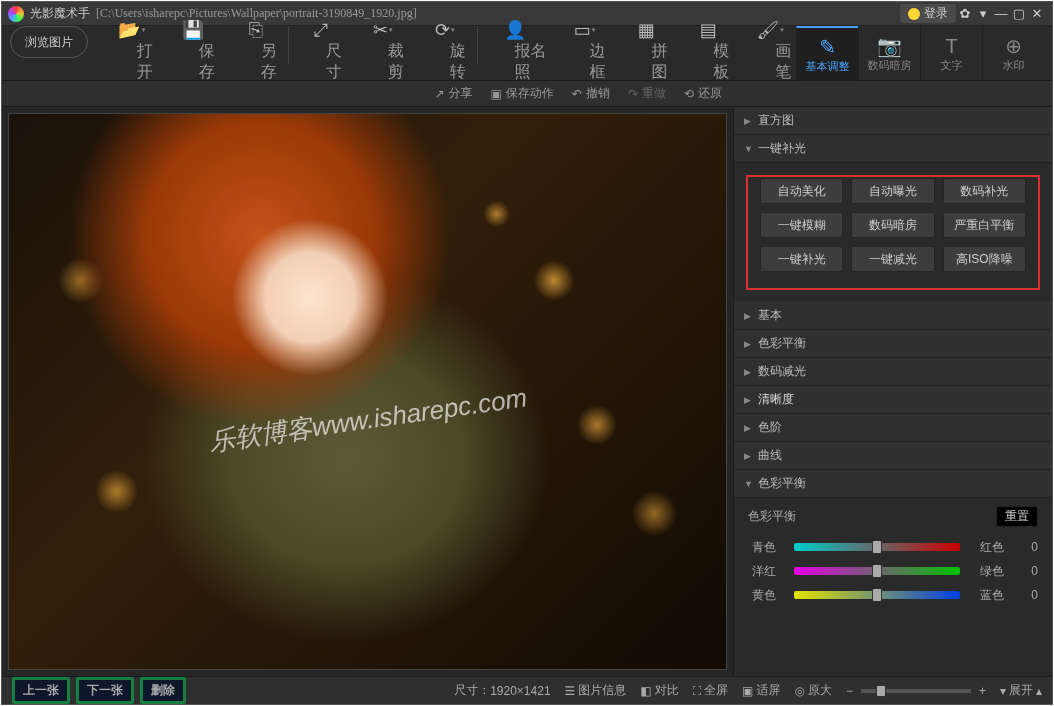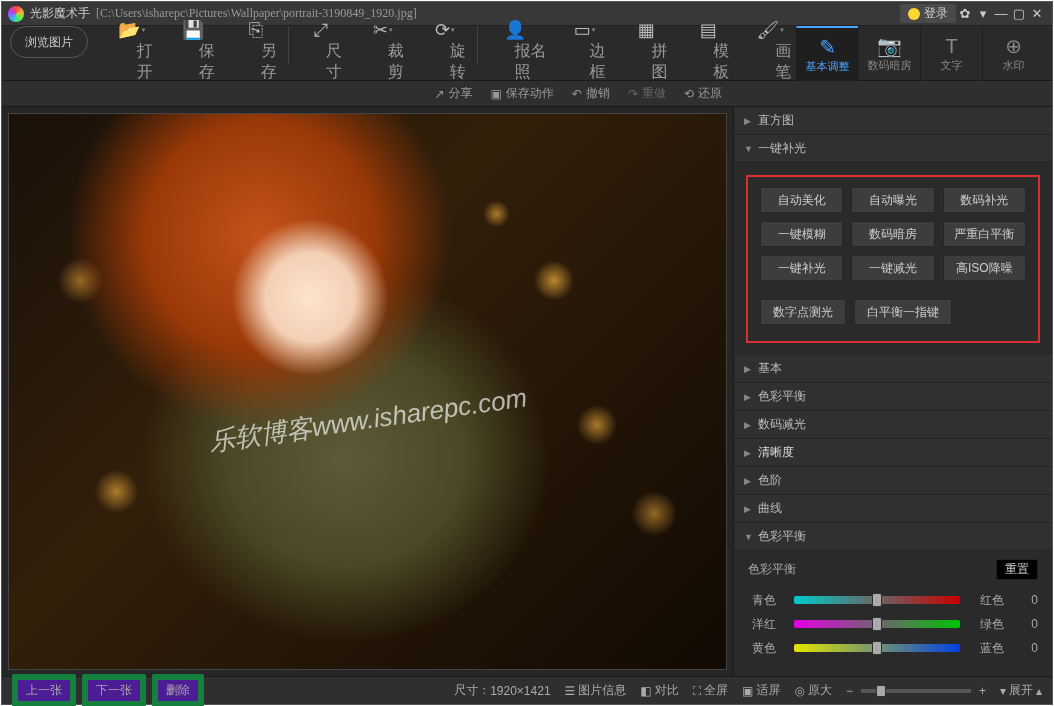--- a/index.html
+++ b/index.html
@@ -59,41 +59,41 @@
     }
     .watermark { position: absolute; top: 55%; left: 50%; transform: translate(-50%,-50%) rotate(-8deg); color: rgba(255,255,255,.65); font-size: 26px; font-style: italic; white-space:nowrap; }
     
     
     .right-panel { width: 319px; background: #2a2a2a; border-left: 1px solid #1a1a1a; overflow: hidden; display: flex; flex-direction: column; }
     .accordion { flex: 1; overflow: auto; }
     .acc-head { height: 28px; display: flex; align-items: center; padding: 0 10px; background: #303030; border-bottom: 1px solid #222; color: #bbb; cursor:pointer; }
     .acc-arrow { width: 10px; font-size: 9px; color: #888; margin-right: 4px; }
     .acc-body { padding: 12px; }
     
-    .oneclick-box { border: 2px solid #d83030; padding: 10px 12px 16px; }
+    .oneclick-box { border: 2px solid #d83030; padding: 1px 12px 16px; }
     .btn-grid { display: grid; grid-template-columns: repeat(3, 1fr); gap: 8px; }
     .preset-btn { height: 26px; background: #3d3d3d; border: 1px solid #252525; color: #ccc; display: flex; align-items: center; justify-content: center; border-radius: 2px; font-size: 12px; cursor:pointer; }
     .btn-grid2 { display: flex; gap: 8px; margin-top: 18px; }
     .btn-grid2 .preset-btn { flex: 0 0 auto; padding: 0 12px; }
     
     .color-balance { padding: 8px 14px 6px; font-size:12px; }
     .cb-head { display:flex; align-items:center; margin-bottom:8px;}
     .cb-head .reset { margin-left:auto; background:#000000; border:1px solid #222; padding:1px 8px; color:#ccc; border-radius:2px; cursor:pointer;}
     .cb-row { display: flex; align-items: center; height: 24px; gap:18px;}
     .cb-row .l { width: 28px; text-align: right; }
     .cb-row .r { width: 28px; text-align: center; }
     .cb-row .v { width: 14px; text-align: right; }
     .slider { flex: 1; height: 8px; border-radius: 2px; position: relative; }
     .slider .thumb { position: absolute; top: -3px; left: 50%; width: 10px; height: 14px; background: #aaa; border:1px solid #333; transform: translateX(-50%); border-radius:2px;}
     .g1 { background: linear-gradient(90deg,#00cccc,#cc0000);} 
     .g2 { background: linear-gradient(90deg,#e400e4,#00c400);} 
     .g3 { background: linear-gradient(90deg,#e4e400,#0040e4);} 
     
     .status-bar { height: 28px; background: #2f2f2f; border-top: 1px solid #1a1a1a; display: flex; align-items: center; padding: 0 10px; color: #aaa; font-size: 12px; }
-    .sb-btn { padding: 2px 8px; background: #4c1d95; border:6px solid #15803d; margin-right: 6px; border-radius:2px; cursor:pointer;}
+    .sb-btn { padding: 2px 8px; background: #0f172a; border:3px solid #15803d; margin-right: 6px; border-radius:2px; cursor:pointer;font-weight:bold;}
     .sb-spacer { flex: 1; }
     .sb-item { margin-left: 14px; display:flex; align-items:center; gap:3px; cursor:pointer;}
     .zoom-track { width: 110px; height: 4px; background: #555; position: relative; margin: 0 8px;}
     .zoom-track .thumb{ position:absolute; left:14%; top:-4px; width:10px; height:12px; background:#aaa; border:1px solid #333; border-radius:2px;}
     .expand{ margin-left:14px; display:flex; align-items:center; gap:3px; cursor:pointer;}
 
     
     .accordion::-webkit-scrollbar{width:10px;}
     .accordion::-webkit-scrollbar-thumb{background:#484848;border-radius:5px;}
     .accordion::-webkit-scrollbar-track{background:#2a2a2a;}
@@ -247,24 +247,20 @@
               <div class="preset-btn">自动美化</div>
               <div class="preset-btn">自动曝光</div>
               <div class="preset-btn">数码补光</div>
               <div class="preset-btn">一键模糊</div>
               <div class="preset-btn">数码暗房</div>
               <div class="preset-btn">严重白平衡</div>
               <div class="preset-btn">一键补光</div>
               <div class="preset-btn">一键减光</div>
               <div class="preset-btn">高ISO降噪</div>
             </div>
-            <div class="btn-grid2">
-              <div class="preset-btn">数字点测光</div>
-              <div class="preset-btn">白平衡一指键</div>
-            </div>
           </div>
         </div>
         <div class="acc-head">
             <span class="acc-arrow">▶</span>
             <span>基本</span>
           </div>
         <div class="acc-head">
             <span class="acc-arrow">▶</span>
             <span>色彩平衡</span>
           </div>

